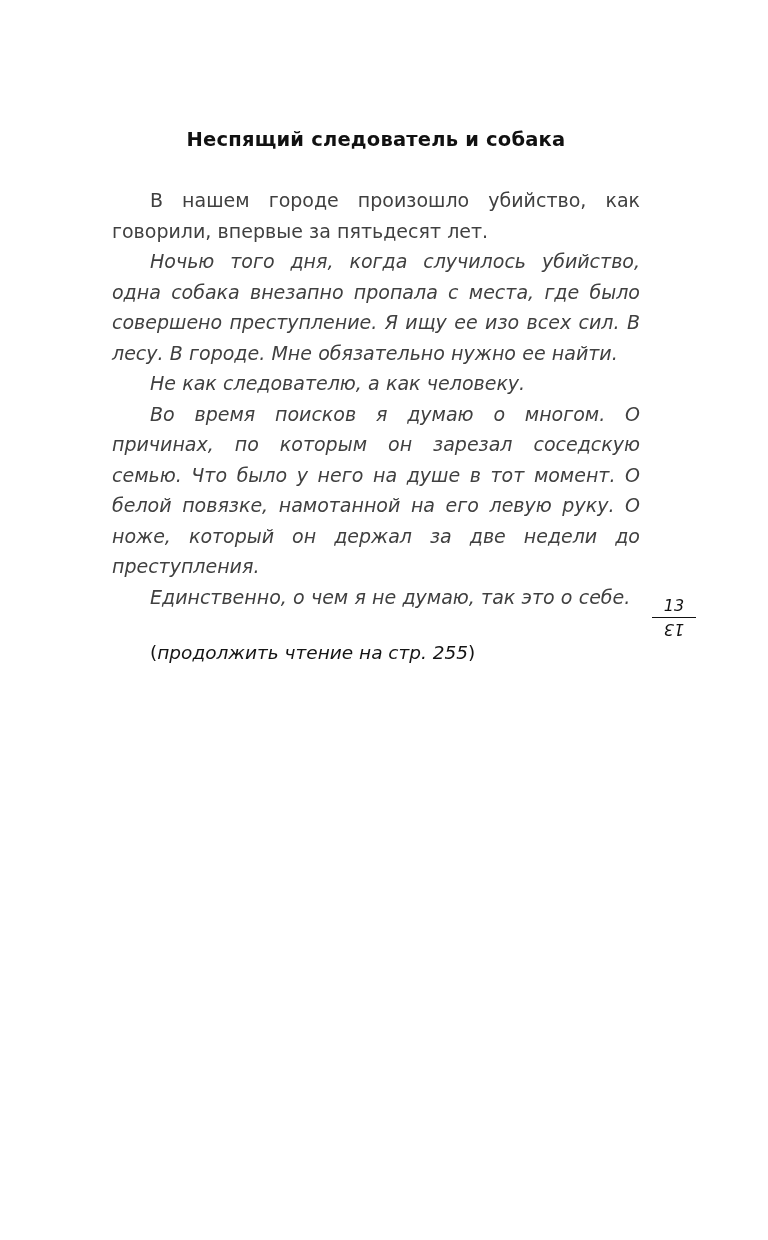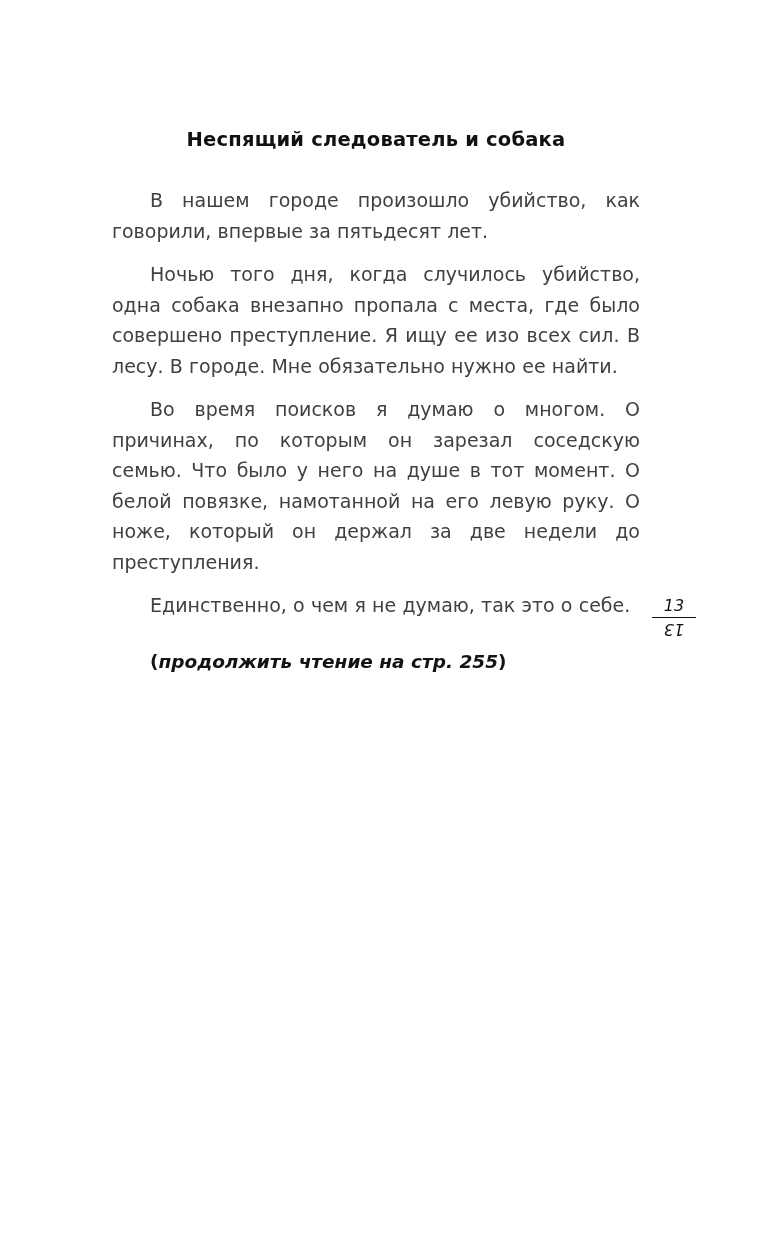--- a/index.html
+++ b/index.html
@@ -48,32 +48,32 @@
     line-height: 30.5px;
     text-align: justify;
     text-align-last: left;
     margin: 0;
     color: #404040;
     text-indent: 38px;
     word-spacing: 0.2px;
   }
 
   .para + .para {
-    margin-top: 13px;
+    margin-top: 0;
+    font-style: italic;
   }
 
   .note {
     font-family: "DejaVu Sans", sans-serif;
     font-size: 18.5px;
     line-height: 30px;
     font-style: italic;
     margin: 26px 0 0 0;
     text-indent: 38px;
     color: #141414;
-    font-weight: bold;
   }
 
   .note .bracket {
     font-style: normal;
   }
 
   .folio {
     position: absolute;
     right: 72px;
     top: 596px;
@@ -106,20 +106,21 @@
 <body>
 
 <div class="page">
 
   <div class="content">
 
     <h1 class="story-title">Неспящий следователь и собака</h1>
 
     <p class="para">В нашем городе произошло убийство, как говорили, впервые за пятьдесят лет.</p>
     <p class="para">Ночью того дня, когда случилось убийство, одна собака внезапно пропала с места, где было совершено преступление. Я ищу ее изо всех сил. В лесу. В городе. Мне обязательно нужно ее найти.</p>
+    <p class="para">Не как следователю, а как человеку.</p>
     <p class="para">Во время поисков я думаю о многом. О причинах, по которым он зарезал соседскую семью. Что было у него на душе в тот момент. О белой повязке, намотанной на его левую руку. О ноже, который он держал за две недели до преступления.</p>
     <p class="para">Единственно, о чем я не думаю, так это о себе.</p>
 
     <p class="note"><span class="bracket">(</span><span>продолжить чтение на стр. 255</span><span class="bracket">)</span></p>
 
   </div>
 
   <div class="folio">
     <span class="num-top">13</span>
     <span class="rule"></span>

